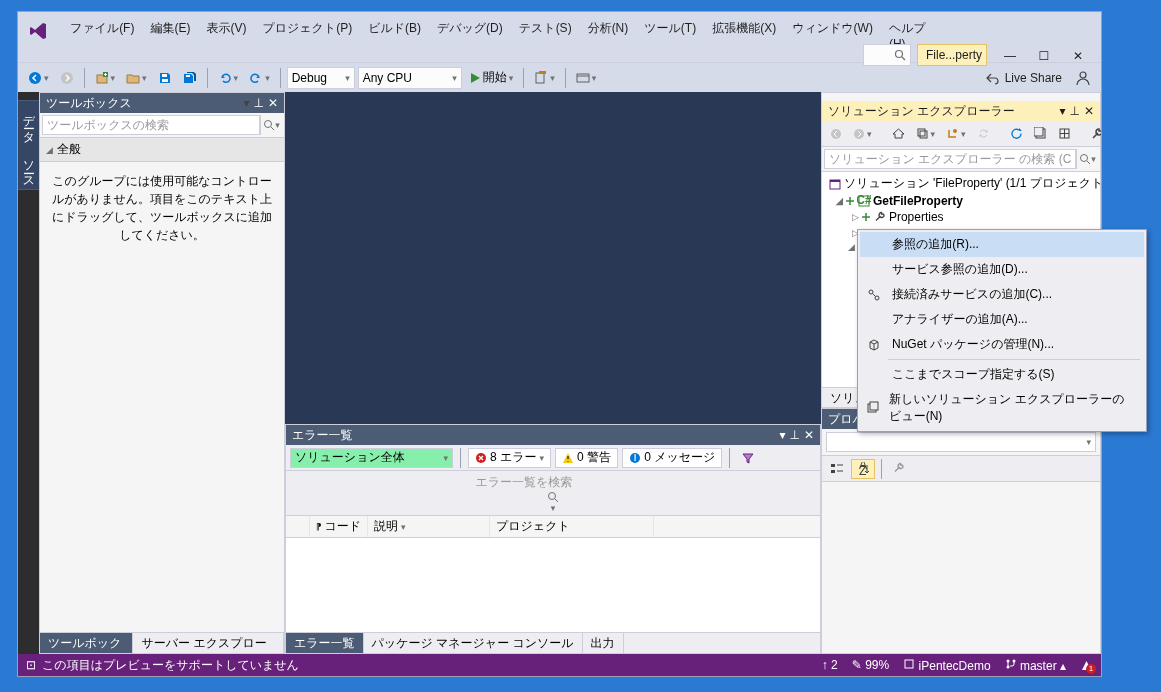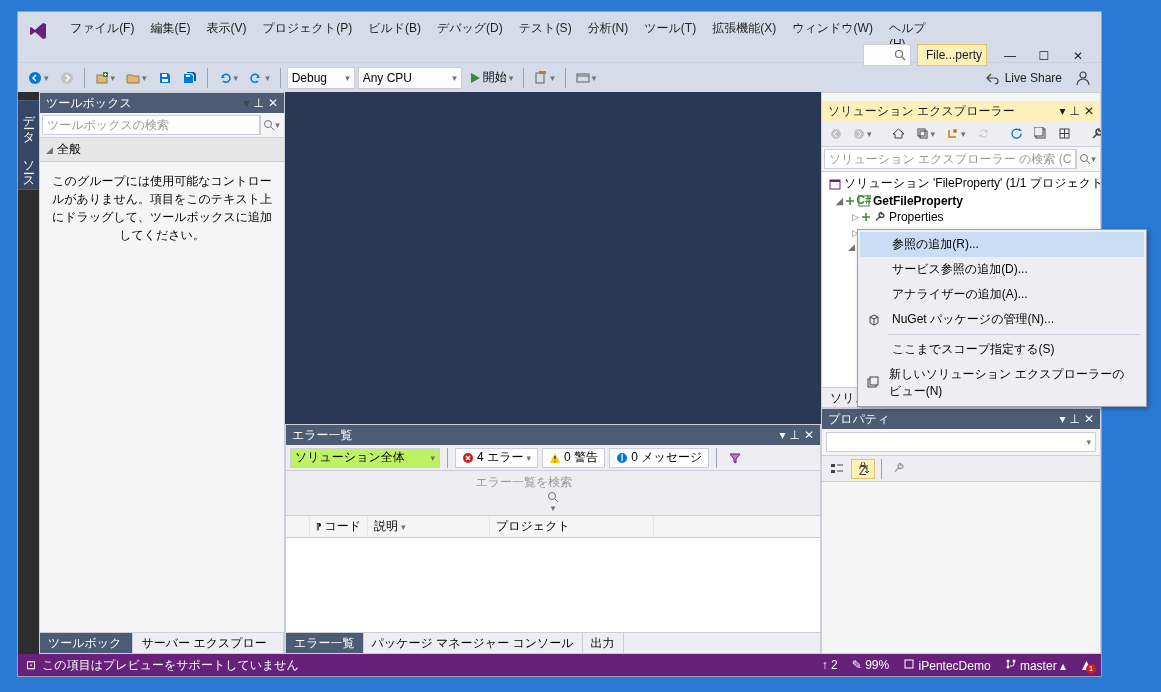--- a/index.html
+++ b/index.html
@@ -32,21 +32,21 @@
 .toolbox-body { flex: 1; background: #f5f5f5; padding: 0; overflow: auto; }
 .group-header { background: #e6e6e6; padding: 3px 6px; border-bottom: 1px solid #cccedb; display: flex; align-items: center; gap: 4px; }
 .empty-msg { padding: 10px; text-align: center; color: #000000; line-height: 1.5; }
 .bottom-tabs { display: flex; background: #eeeef2; border-top: 1px solid #cccedb; height: 21px; }
 .btab { padding: 2px 8px; border-right: 1px solid #cccedb; background: #eeeef2; }
 .btab.active { background: #4b5c74; color: #fff; }
 .center { flex: 1; background: #293955; display: flex; flex-direction: column; position: relative; }
 .center-top { flex: 1; }
 .error-panel { height: 230px; background: #f5f5f5; border: 1px solid #cccedb; display: flex; flex-direction: column; }
 .error-toolbar { display: flex; align-items: center; padding: 3px 4px; gap: 4px; background: #eeeef2; border-bottom: 1px solid #cccedb; height: 26px; }
-.error-combo { background: #bef264; border: 1px solid #cccedb; padding: 1px 4px; display: flex; align-items: center; gap: 6px; height: 20px; width: 150px; justify-content: space-between; }
+.error-combo { background: #86efac; border: 1px solid #cccedb; padding: 1px 4px; display: flex; align-items: center; gap: 6px; height: 20px; width: 163px; justify-content: space-between; }
 .err-pill { display: flex; align-items: center; gap: 3px; padding: 1px 6px; border: 1px solid #cccedb; background: #fff; height: 20px; }
 .err-search { display: flex; border-bottom: 1px solid #cccedb; padding: 2px 4px; align-items: center; background: #eeeef2; flex-direction: column; }
 .err-search input { flex: 1; border: none; background: transparent; padding: 2px; outline: none; }
 .err-table { flex: 1; background: #fff; }
 .err-th { display: flex; border-bottom: 1px solid #cccedb; background: #f5f5f5; height: 22px; }
 .err-th > div { padding: 2px 6px; border-right: 1px solid #e6e6e6; display: flex; align-items: center; gap: 3px; }
 .right-panel { width: 280px; display: flex; flex-direction: column; background: #eeeef2; }
 .sol-panel { flex: 1; display: flex; flex-direction: column; background: #f5f5f5; border: 1px solid #cccedb; min-height: 0; }
 .sol-toolbar { display: flex; align-items: center; padding: 3px 4px; gap: 3px; border-bottom: 1px solid #cccedb; background: #eeeef2; height: 26px; }
 .sol-tree { flex: 1; background: #fff; overflow: auto; padding: 2px 0; position: relative; }
@@ -269,21 +269,21 @@
           <div class="error-combo">
               <span>ソリューション全体</span>
               <span class="chev">▾</span>
             </div>
           <div class="tb-sep"></div>
           <div class="err-pill">
               <svg width="12" height="12" viewBox="0 0 12 12">
                 <circle cx="6" cy="6" r="5" fill="#d01d1d"></circle>
                 <path d="M4 4 L8 8 M8 4 L4 8" stroke="#fff" stroke-width="1.3"></path>
               </svg>
-              <span>4 エラー</span>
+              <span>8 エラー</span>
               <span class="chev">▾</span>
             </div>
           <div class="err-pill">
               <svg width="12" height="12" viewBox="0 0 12 12">
                 <path d="M6 1 L11 11 H1 Z" fill="#f2c811"></path>
                 <path d="M6 4 v3 M6 9 v0.5" stroke="#000"></path>
               </svg>
               <span>0 警告</span>
             </div>
           <div class="err-pill">
@@ -547,20 +547,30 @@
 <div class="context-menu">
   <div class="cm-item highlight">
       <span class="cm-icon"></span>
       <span>参照の追加(R)...</span>
     </div>
   <div class="cm-item">
       <span class="cm-icon"></span>
       <span>サービス参照の追加(D)...</span>
     </div>
   <div class="cm-item">
+      <span class="cm-icon">
+        <svg width="14" height="14" viewBox="0 0 14 14">
+          <circle cx="4" cy="4" r="2" fill="none" stroke="#424242"></circle>
+          <circle cx="10" cy="10" r="2" fill="none" stroke="#424242"></circle>
+          <line x1="5.5" y1="5.5" x2="8.5" y2="8.5" stroke="#424242"></line>
+        </svg>
+      </span>
+      <span>接続済みサービスの追加(C)...</span>
+    </div>
+  <div class="cm-item">
       <span class="cm-icon"></span>
       <span>アナライザーの追加(A)...</span>
     </div>
   <div class="cm-item">
       <span class="cm-icon">
         <svg width="14" height="14" viewBox="0 0 14 14">
           <path d="M3 4 L7 2 L11 4 L11 10 L7 12 L3 10 Z" fill="none" stroke="#424242"></path>
           <path d="M3 4 L7 6 L11 4 M7 6 v6" stroke="#424242" fill="none"></path>
         </svg>
       </span>

